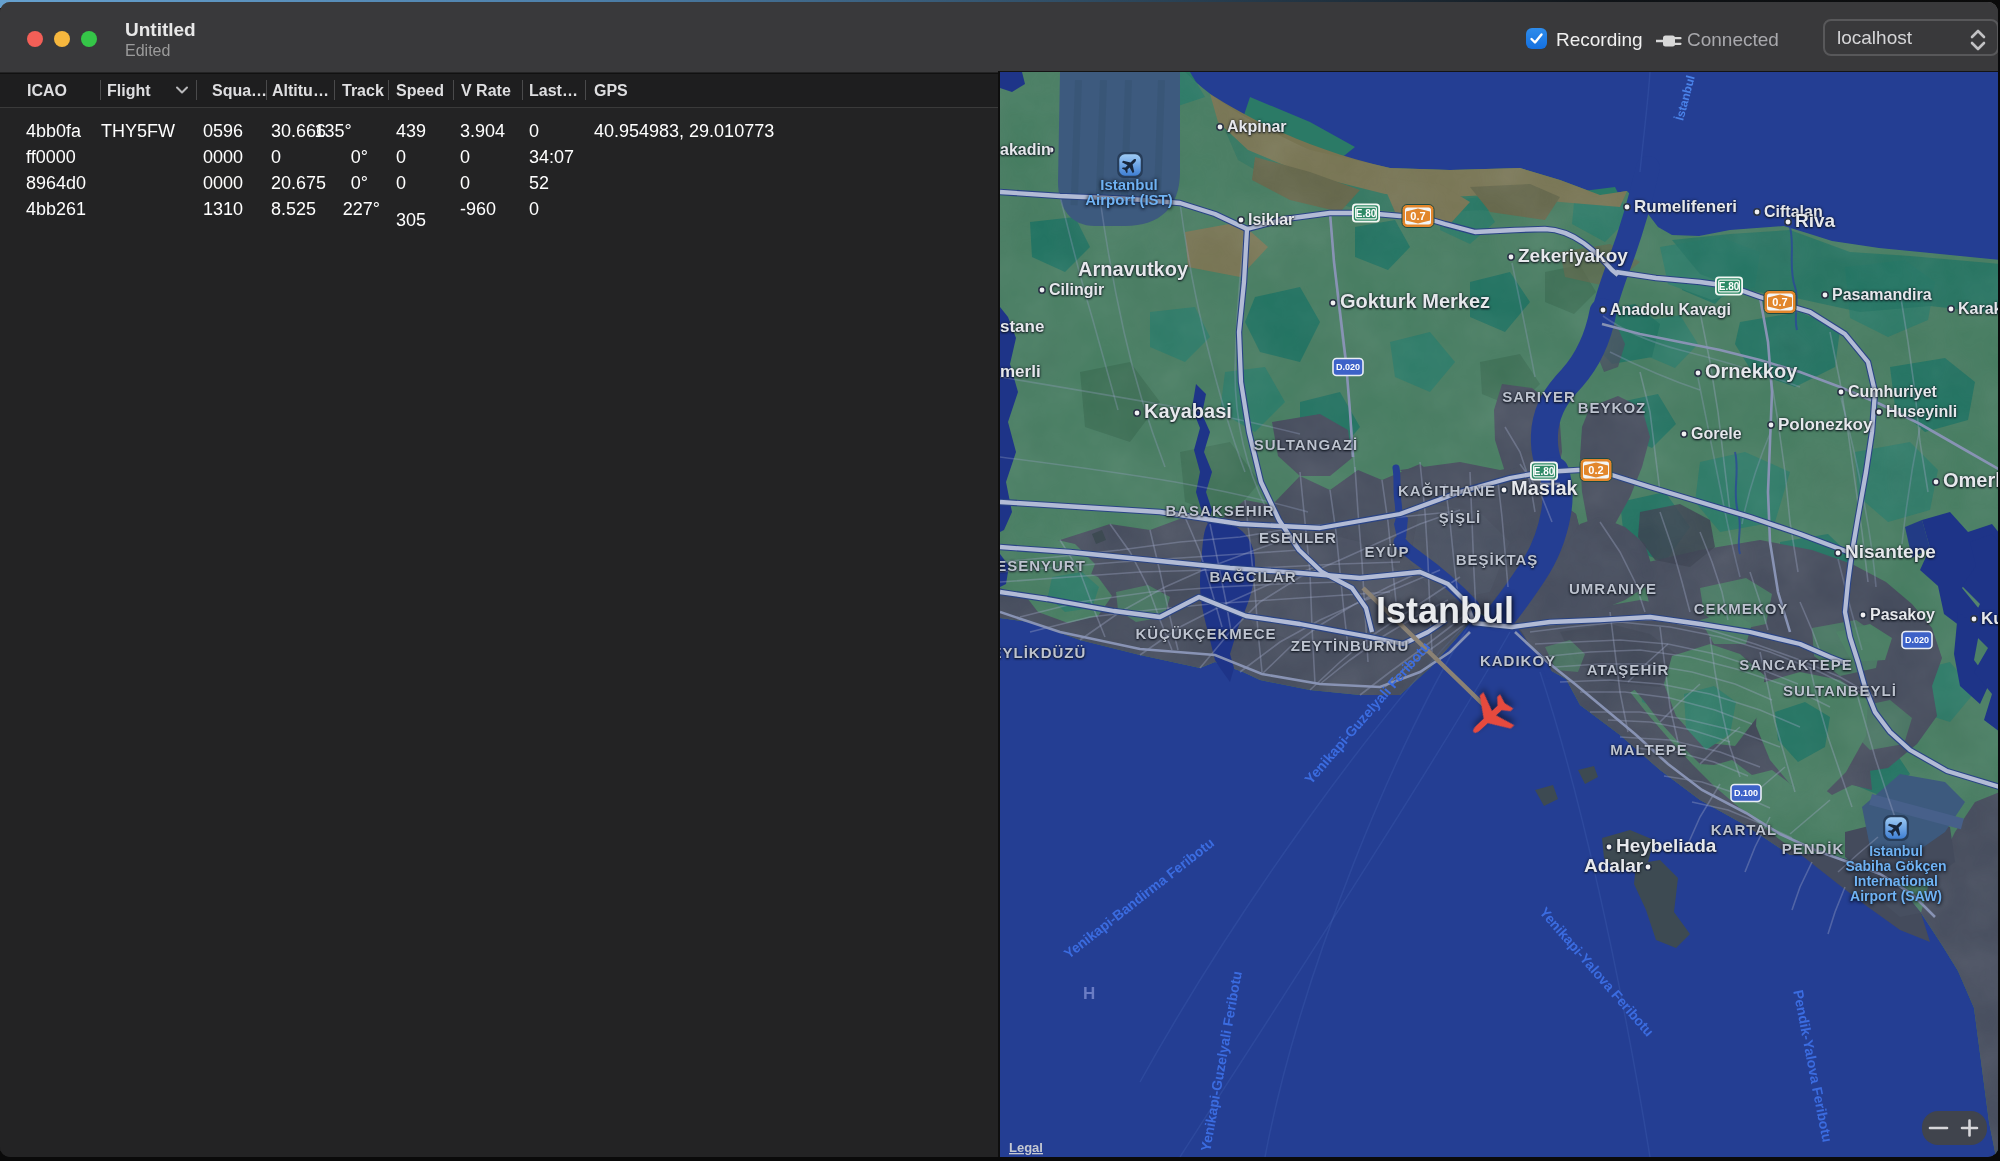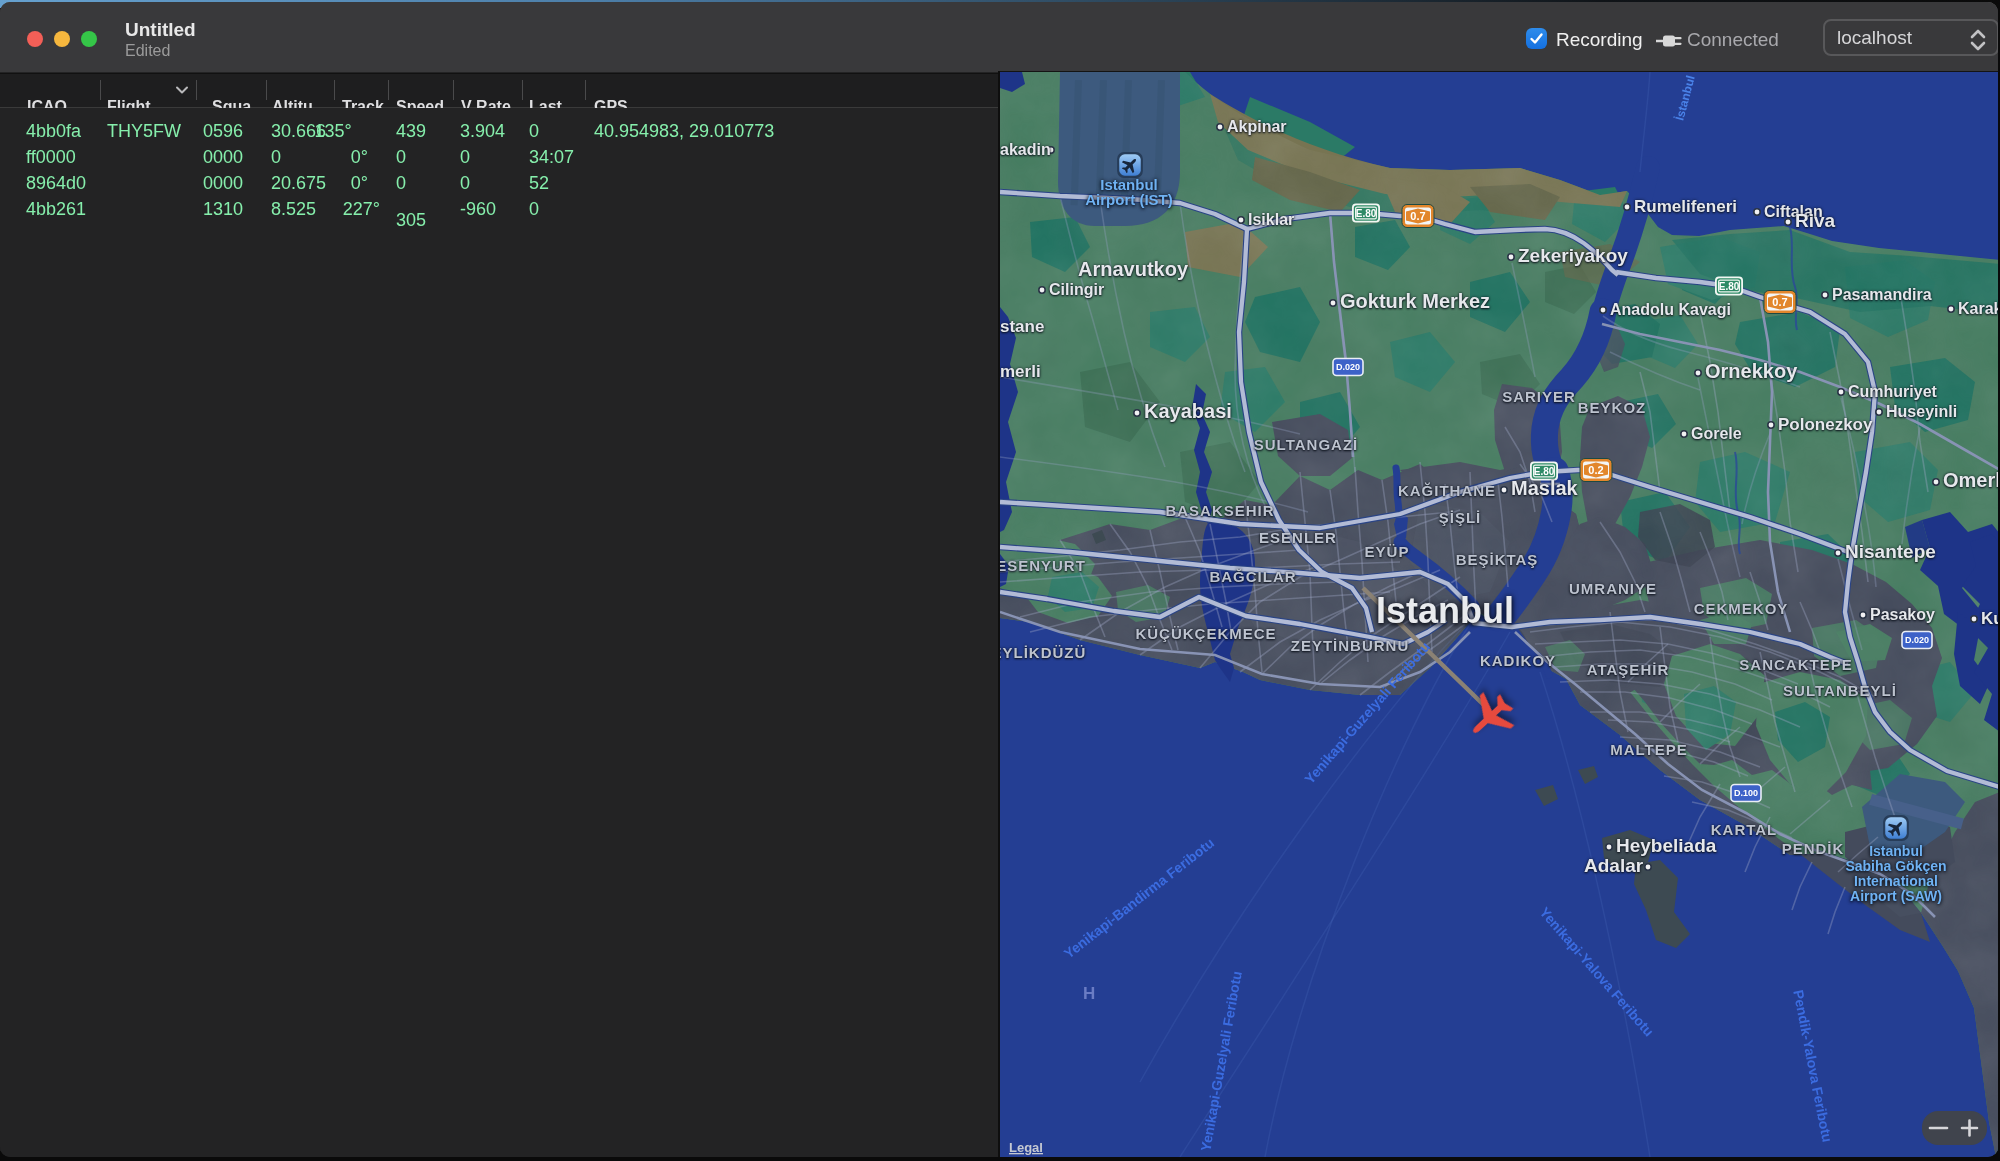--- a/index.html
+++ b/index.html
@@ -17,24 +17,24 @@
   #chk{position:absolute;left:1526px;top:26px;width:21px;height:21px;border-radius:6px;background:linear-gradient(#2e8ceb,#1470e0);}
   #chk svg{position:absolute;left:2px;top:2px;}
   #rec{position:absolute;left:1556px;top:27px;font-size:19px;color:#f0f0f0;}
   #plug{position:absolute;left:1656px;top:32px;}
   #conn{position:absolute;left:1687px;top:27px;font-size:19px;color:#a9a9ad;}
   #sel{position:absolute;left:1823px;top:17px;width:176px;height:37px;border:2px solid #58585a;border-radius:8px;box-sizing:border-box;}
   #sel .t{position:absolute;left:12px;top:6px;font-size:19px;color:#d6d6d8;}
   #sel svg{position:absolute;right:9px;top:7px;}
   
   #thead{position:absolute;left:0;top:71px;width:999px;height:33px;background:#1e1e1f;border-top:1px solid #111;border-bottom:1px solid #3a3a3a;}
-  .h{position:absolute;top:8px;font-size:16px;font-weight:bold;color:#dedee0;margin-top:16px;}
+  .h{position:absolute;top:8px;font-size:16px;font-weight:bold;color:#dedee0;}
   .vsep{position:absolute;top:6px;width:1px;height:20px;background:#4a4a4b;}
   #tbody{position:absolute;left:0;top:106px;width:999px;height:1049px;background:#232324;}
-  .cell{position:absolute;font-size:18px;color:#86efac;white-space:pre;}
+  .cell{position:absolute;font-size:18px;color:#ffffff;white-space:pre;}
 </style>
 </head>
 <body>
 <div id="wall"></div>
 <div id="win">
   <div id="titlebar">
     <div class="tl" id="tl1"></div>
       <div class="tl" id="tl2"></div>
       <div class="tl" id="tl3"></div>
     <div id="title">Untitled</div>
@@ -77,21 +77,21 @@
       <div class="h" style="left:396px">Speed</div>
       <div class="h" style="left:461px">V Rate</div>
       <div class="h" style="left:529px">Last…</div>
       <div class="h" style="left:594px">GPS</div>
       <svg style="position:absolute;left:174px;top:10px" width="16" height="12" viewBox="0 0 16 12">
         <path d="M3 3.5 L8 8.5 L13 3.5" stroke="#b9b9bb" stroke-width="2" fill="none" stroke-linecap="round" stroke-linejoin="round"></path>
       </svg>
     </div>
   <div id="tbody">
       <div class="cell" style="left:26px;top:13px">4bb0fa</div>
-      <div class="cell" style="left:107px;top:13px">THY5FW</div>
+      <div class="cell" style="left:101px;top:13px">THY5FW</div>
       <div class="cell" style="left:203px;top:13px">0596</div>
       <div class="cell" style="left:271px;top:13px">30.666</div>
       <div class="cell" style="left:288px;top:13px;width:90px;text-align:center">135°</div>
       <div class="cell" style="left:396px;top:13px">439</div>
       <div class="cell" style="left:460px;top:13px">3.904</div>
       <div class="cell" style="left:529px;top:13px">0</div>
       <div class="cell" style="left:594px;top:13px">40.954983, 29.010773</div>
       <div class="cell" style="left:26px;top:39px">ff0000</div>
       <div class="cell" style="left:203px;top:39px">0000</div>
       <div class="cell" style="left:271px;top:39px">0</div>

